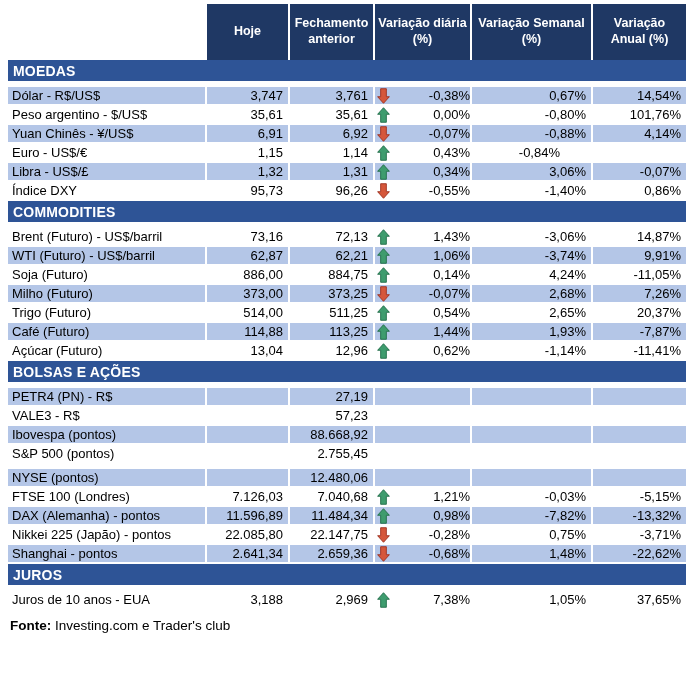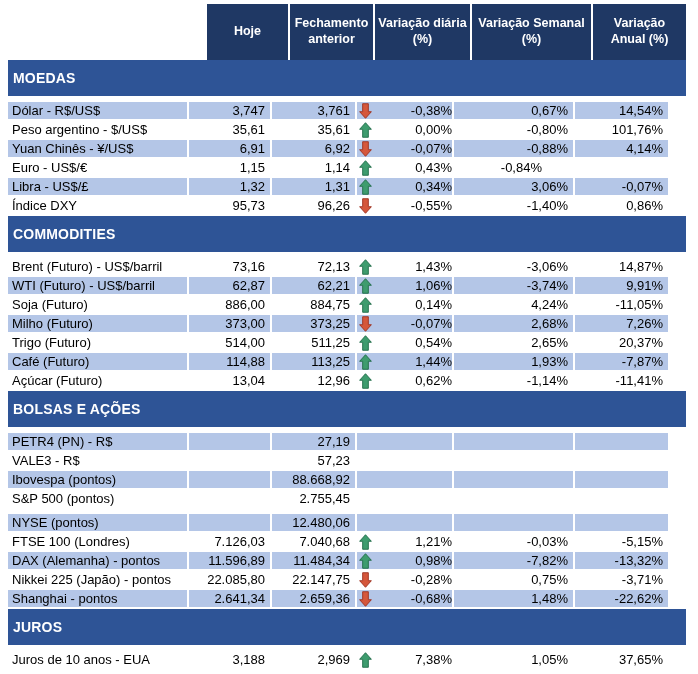--- a/index.html
+++ b/index.html
@@ -25,34 +25,34 @@
   .th{
     background:var(--header-bg);color:#fff;font-weight:bold;font-size:12.5px;line-height:1.25;
     display:flex;align-items:center;justify-content:center;text-align:center;
     border-right:2px solid #fff;box-sizing:border-box;padding:0 3px;
   }
   .th:last-child{border-right:none;} .w-hoje{width:83px;} .w-fech{width:85px;}
   .w-vard{width:97px;} .w-varsem{width:121px;} .w-varanual{width:93px;}
 
   
   .section-bar{
-    height:36px;background:var(--section-bg);color:#fff;font-weight:bold;font-size:14px;
+    height:21px;background:var(--section-bg);color:#fff;font-weight:bold;font-size:14px;
     display:flex;align-items:center;padding-left:5px;margin-bottom:6px;box-sizing:border-box;
     letter-spacing:.2px;
   }
 
   
   .row{display:flex;height:19px;border-bottom:2px solid #fff;box-sizing:border-box;}
   .row.gap-before{margin-top:5px;}
   .cell{
     box-sizing:border-box;font-size:13px;line-height:17px;height:17px;
     border-right:2px solid #fff;white-space:nowrap;overflow:hidden;
   }
   .row.shaded .cell{background:var(--row-alt-bg);}
-  .cell.label{width:181px;padding-left:4px;}
+  .cell.label{width:199px;padding-left:4px;}
   .cell.hoje{width:83px;text-align:right;padding-right:5px;}
   .cell.fech{width:85px;text-align:right;padding-right:5px;}
   .cell.vard{width:97px;display:flex;align-items:center;}
   .cell.varsem{width:121px;text-align:right;padding-right:5px;}
   .cell.varanual{width:93px;text-align:right;padding-right:5px;border-right:none;}
   .arrow{margin-left:2px;display:flex;align-items:center;height:17px;}
   .arrow svg{display:block;}
   .vard .val{margin-left:auto;}
 
   

